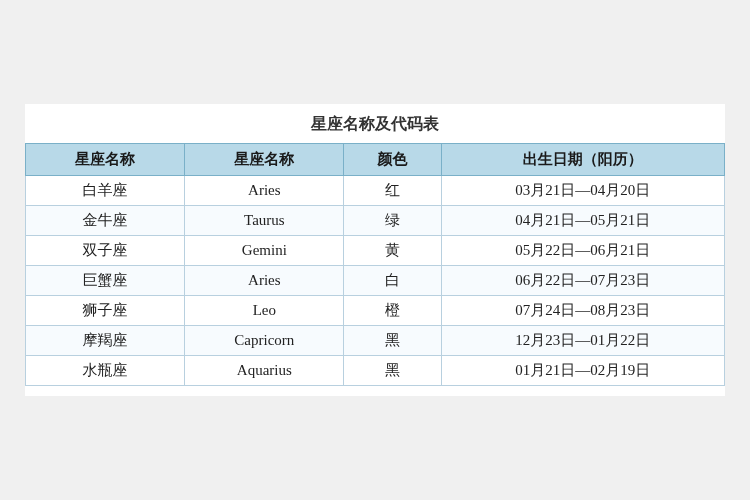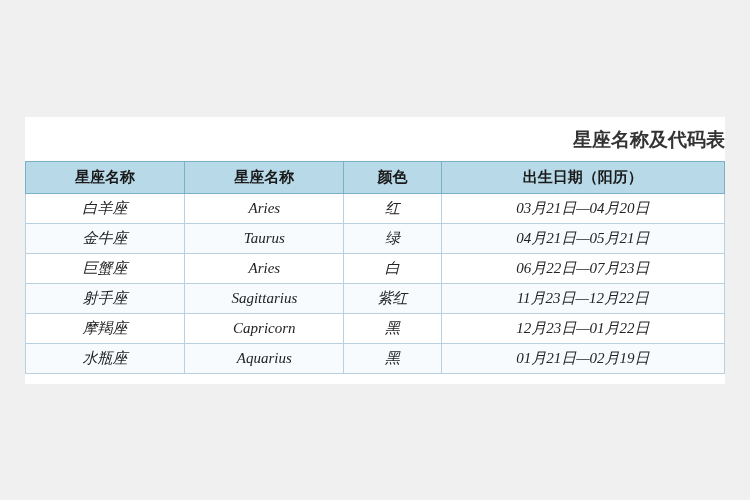--- a/index.html
+++ b/index.html
@@ -12,22 +12,22 @@
       display: flex;
       align-items: center;
       justify-content: center;
     }
     .container {
       background: #fff;
       width: 700px;
       padding: 10px 0;
     }
     .title {
-      text-align: right;
-      font-size: 19px;
+      text-align: center;
+      font-size: 16px;
       color: #333;
       margin-bottom: 8px;
       font-weight: bold;
     }
     table {
       width: 100%;
       border-collapse: collapse;
     }
     thead tr {
       background-color: #b8d9e8;
@@ -42,21 +42,20 @@
       background-color: #ffffff;
     }
     tbody tr:nth-child(even) {
       background-color: #f7fbfe;
     }
     tbody td {
       border: 1px solid #b8d0df;
       padding: 5px 0;
       text-align: center;
       color: #222;
-      font-style: italic;
     }
     tbody td:first-child {
       font-weight: normal;
     }
   </style>
 </head>
 <body>
 
 <div class="container">
   <div class="title">星座名称及代码表</div>
@@ -76,30 +75,36 @@
           <td>红</td>
           <td>03月21日—04月20日</td>
         </tr>
         <tr>
           <td>金牛座</td>
           <td>Taurus</td>
           <td>绿</td>
           <td>04月21日—05月21日</td>
         </tr>
         <tr>
+          <td>双子座</td>
+          <td>Gemini</td>
+          <td>黄</td>
+          <td>05月22日—06月21日</td>
+        </tr>
+        <tr>
           <td>巨蟹座</td>
           <td>Aries</td>
           <td>白</td>
           <td>06月22日—07月23日</td>
         </tr>
         <tr>
-          <td>射手座</td>
-          <td>Sagittarius</td>
-          <td>紫红</td>
-          <td>11月23日—12月22日</td>
+          <td>狮子座</td>
+          <td>Leo</td>
+          <td>橙</td>
+          <td>07月24日—08月23日</td>
         </tr>
         <tr>
           <td>摩羯座</td>
           <td>Capricorn</td>
           <td>黑</td>
           <td>12月23日—01月22日</td>
         </tr>
         <tr>
           <td>水瓶座</td>
           <td>Aquarius</td>

